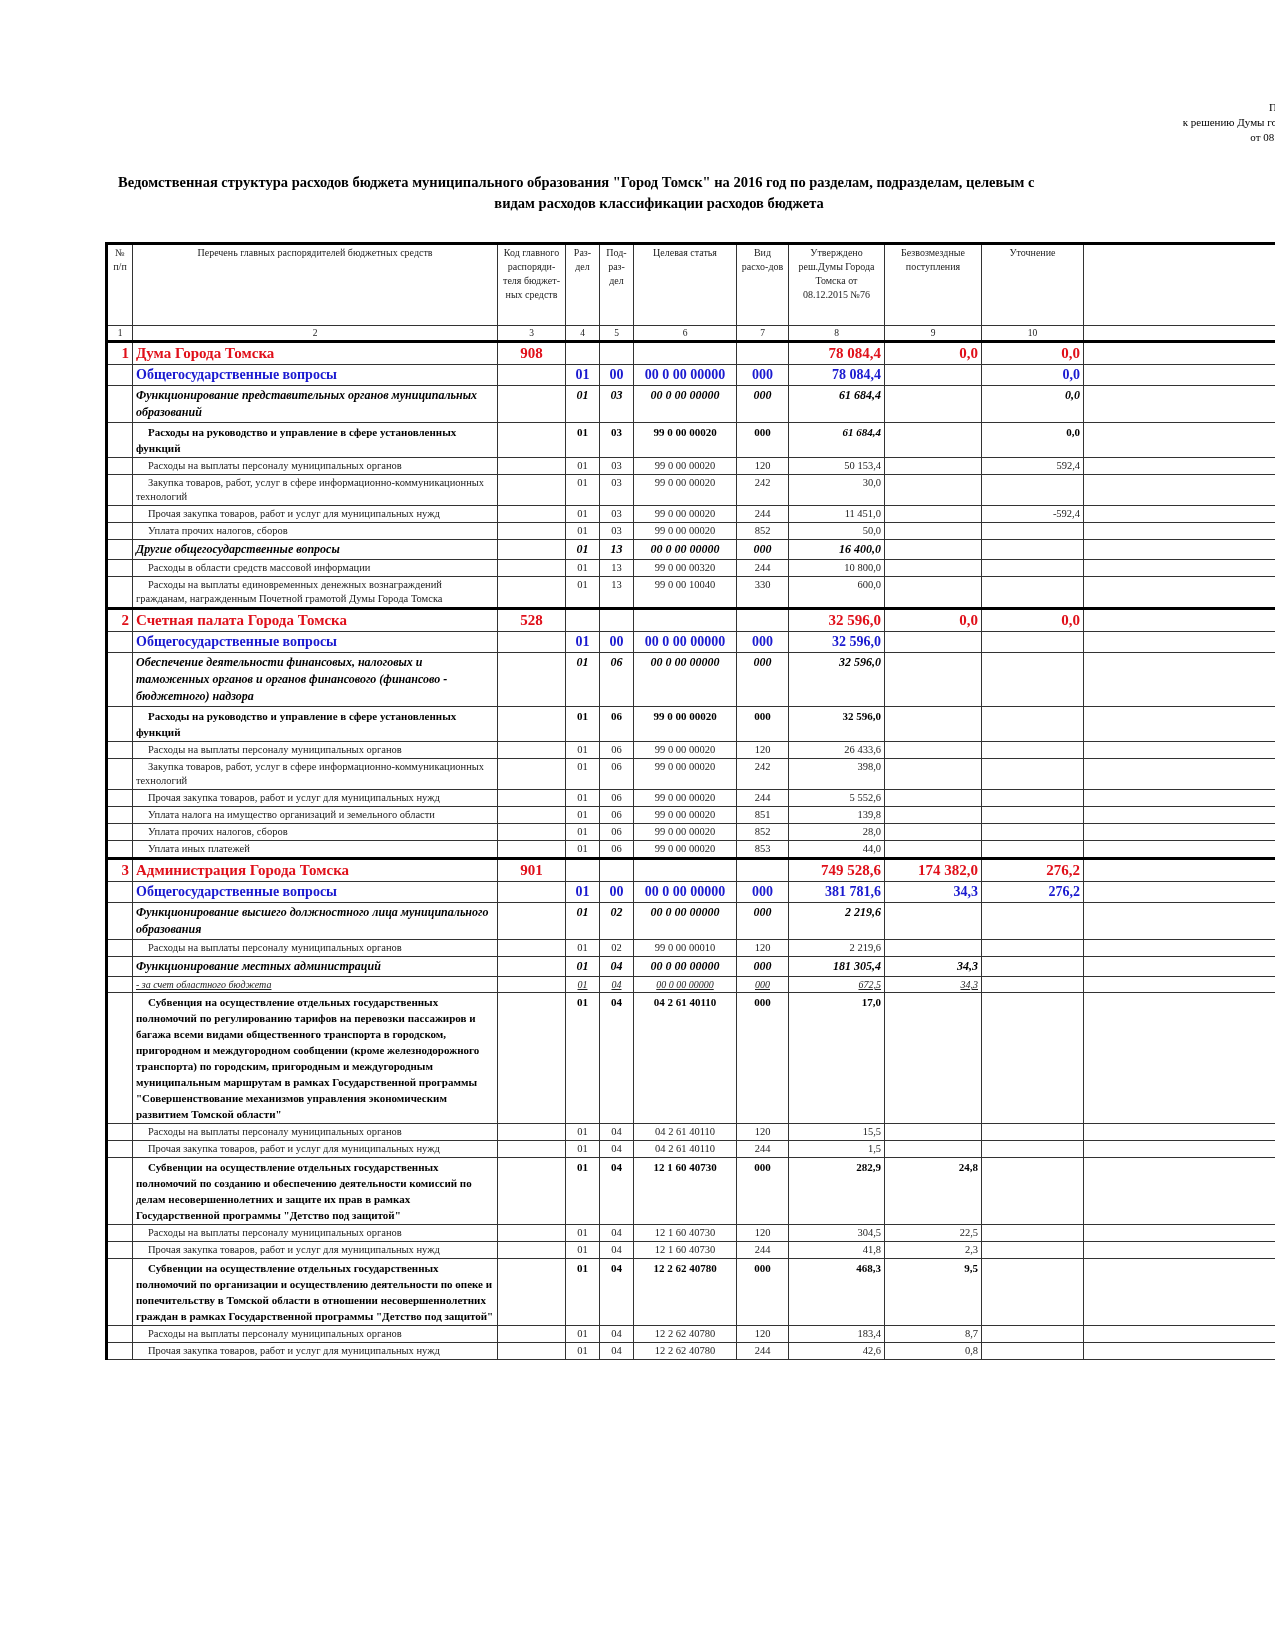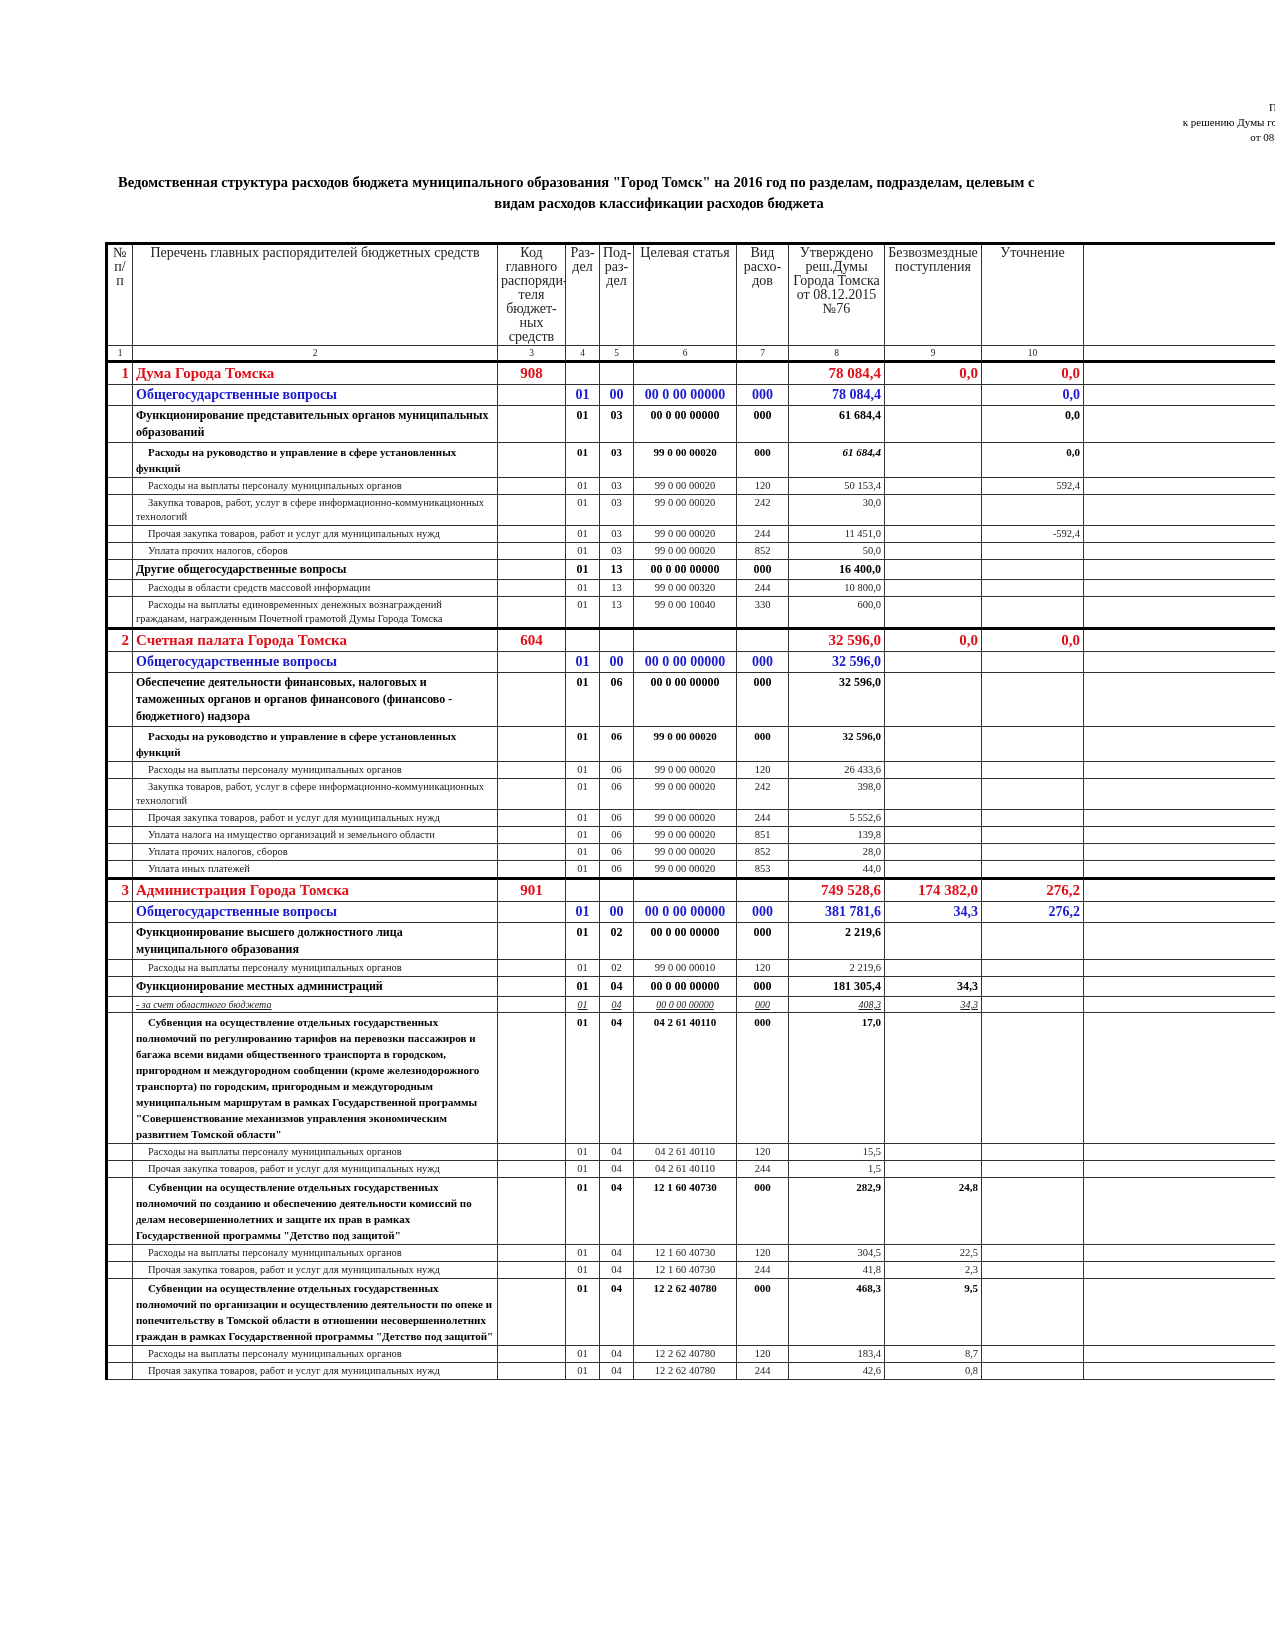--- a/index.html
+++ b/index.html
@@ -4,29 +4,29 @@
 <style>
   html, body { margin: 0; padding: 0; background: #ffffff; }
   body { width: 1275px; height: 1650px; overflow: hidden; position: relative;
          font-family: "Liberation Serif", "DejaVu Serif", serif; color: #000; }
   .appendix { position: absolute; right: 0; top: 100px; text-align: right; font-size: 11px; line-height: 15px; white-space: nowrap; }
   .appendix div { margin-right: -2px; }
   .title { position: absolute; left: 118px; top: 172px; width: 1200px; text-align: center; font-weight: bold; font-size: 14.5px; line-height: 21px; white-space: nowrap; }
   .title .l1 { text-align: left; }
   table { position: absolute; left: 105px; top: 242px; border-collapse: collapse; table-layout: fixed; width: 1190px; }
   td, th { border: 1px solid #333; padding: 1px 3px; vertical-align: top; font-size: 10px; line-height: 15px; overflow: hidden; }
-  th { font-weight: normal; text-align: center; font-size: 14px; line-height: 14px; color: #222; height: 78px; }
+  th { font-weight: normal; text-align: center; font-size: 10px; line-height: 14px; color: #222; height: 78px; }
   tr.nums td { text-align: center; font-size: 9.5px; height: 12px; line-height: 12px; border-bottom: 3px solid #000; color: #222; }
   td.c { text-align: center; }
   td.r { text-align: right; }
   td.n { text-align: right; padding-right: 3px; }
   tr.org td { color: #e0101a; font-weight: bold; font-size: 15px; line-height: 19px; border-top: 3px solid #000; }
   tr.org td.num { text-align: right; }
   tr.sec td { color: #1a1ad0; font-weight: bold; font-size: 14px; line-height: 18px; margin-left: 40px; }
-  tr.sub td { font-weight: bold; font-size: 12px; line-height: 17px; }
+  tr.sub td { font-weight: bold; font-size: 12px; line-height: 17px; font-style: italic; }
   tr.sub2 td { font-weight: bold; font-size: 11px; line-height: 16px; }
   tr.item td { font-size: 10.5px; line-height: 14px; color: #222; }
   tr.ital td { font-style: italic; font-size: 10px; line-height: 13px; color: #222; text-decoration: underline; }
   tr.sub2.it-amt td.amt { font-style: italic; }
   td.name.ind { text-indent: 12px; }
   .thick-left { border-left: 3px solid #000; }
 </style>
 </head>
 <body>
 
@@ -223,21 +223,21 @@
     <td class="c">99 0 00 10040</td>
     <td class="c">330</td>
     <td class="n amt">600,0</td>
     <td class="n"></td>
     <td class="n"></td>
     <td></td>
   </tr>
       <tr class="org">
     <td class="thick-left r num">2</td>
     <td class="name">Счетная палата Города Томска</td>
-    <td class="c">604</td>
+    <td class="c">528</td>
     <td class="c"></td>
     <td class="c"></td>
     <td class="c"></td>
     <td class="c"></td>
     <td class="n amt">32 596,0</td>
     <td class="n">0,0</td>
     <td class="n">0,0</td>
     <td></td>
   </tr>
       <tr class="sec">
@@ -423,21 +423,21 @@
     <td></td>
   </tr>
       <tr class="ital">
     <td class="thick-left r num"></td>
     <td class="name">- за счет областного бюджета</td>
     <td class="c"></td>
     <td class="c">01</td>
     <td class="c">04</td>
     <td class="c">00 0 00 00000</td>
     <td class="c">000</td>
-    <td class="n amt">408,3</td>
+    <td class="n amt">672,5</td>
     <td class="n">34,3</td>
     <td class="n"></td>
     <td></td>
   </tr>
       <tr class="sub2">
     <td class="thick-left r num"></td>
     <td class="name ind">Субвенция на осуществление отдельных государственных полномочий по регулированию тарифов на перевозки пассажиров и багажа всеми видами общественного транспорта в городском, пригородном и междугородном сообщении (кроме железнодорожного транспорта) по городским, пригородным и междугородным муниципальным маршрутам в рамках Государственной программы "Совершенствование механизмов управления экономическим развитием Томской области"</td>
     <td class="c"></td>
     <td class="c">01</td>
     <td class="c">04</td>

